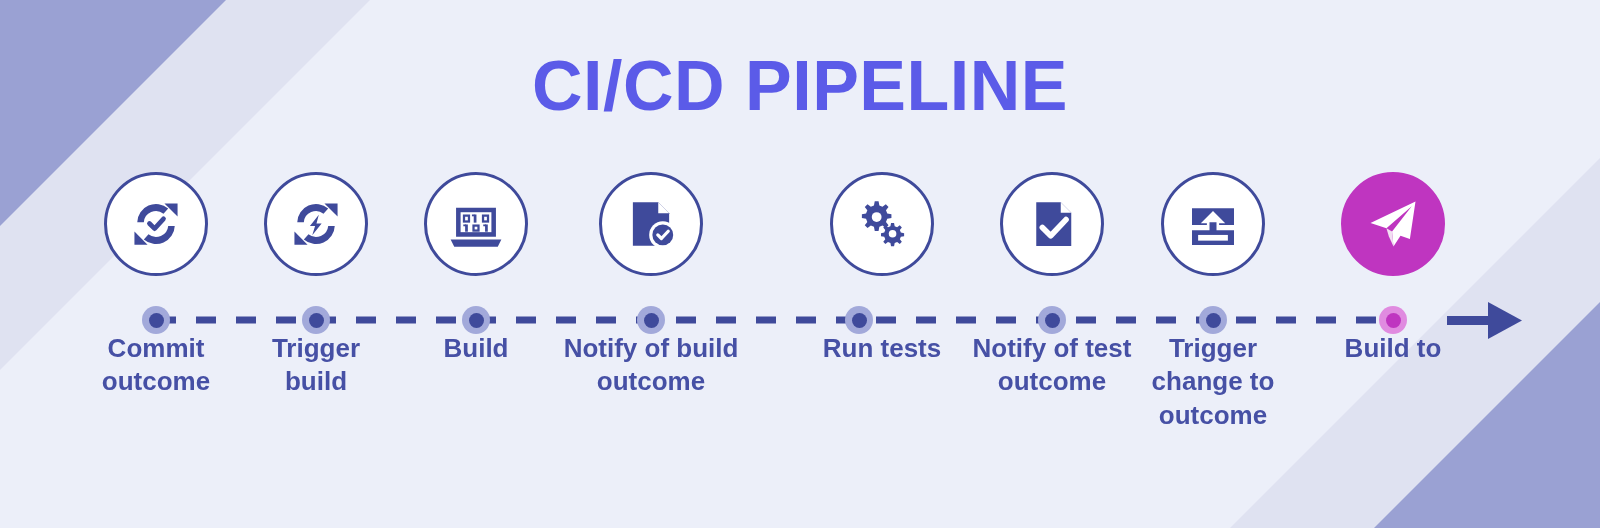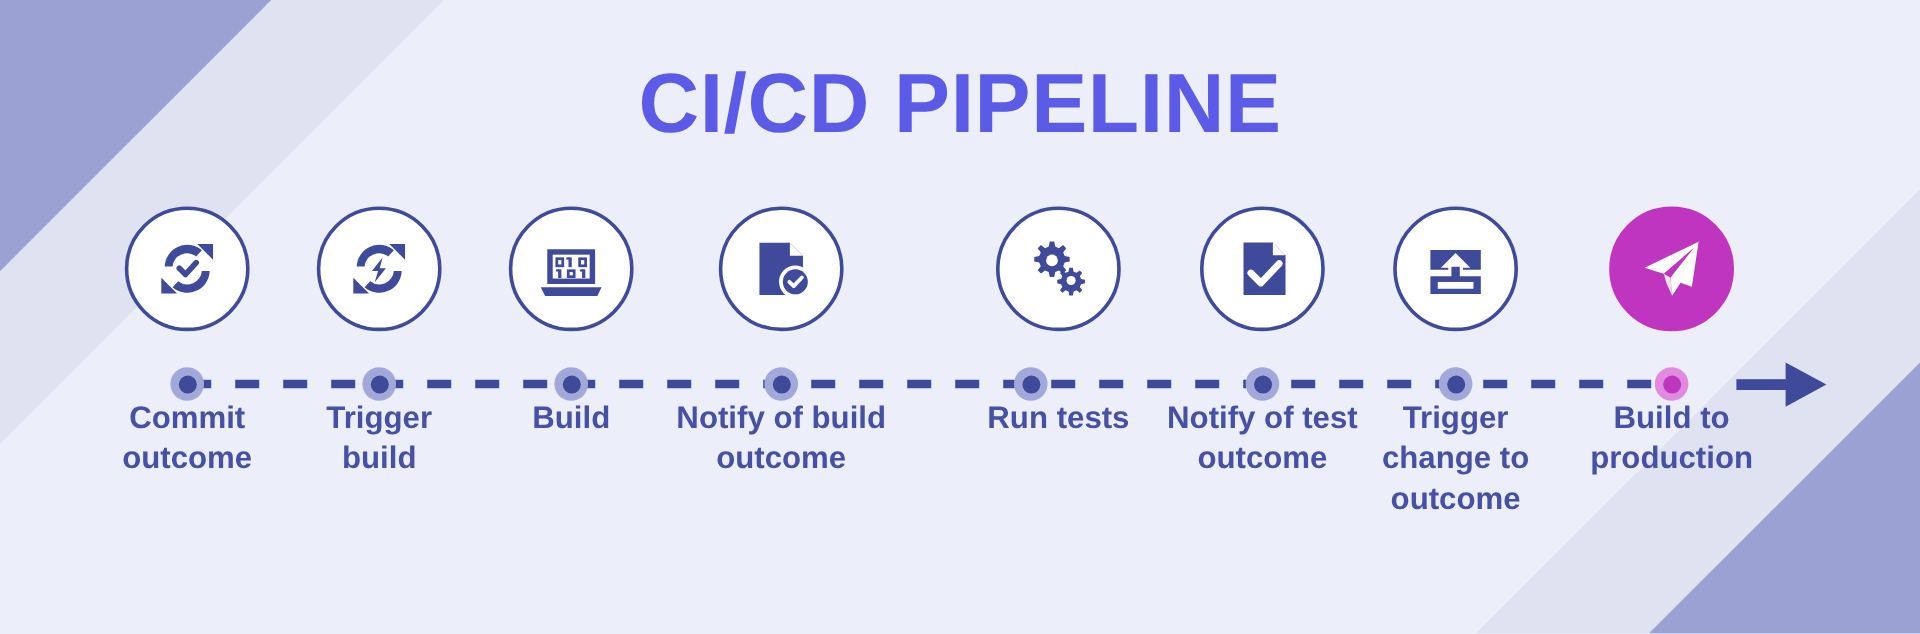--- a/index.html
+++ b/index.html
@@ -267,21 +267,20 @@
 
     <div class="step" style="left:1303px;">
       <div class="icon-circle accent">
         <svg width="60" height="60" viewBox="0 0 64 64">
           <polygon points="56,8 8,31 25,36.5 52,13 31,40 32.5,56 40,44.5 50,48" fill="#FFFFFF"></polygon>
           <polygon points="25,36.5 31,40 32.5,56 27.5,45" fill="#F2DFF2"></polygon>
         </svg>
       </div>
       <div class="step-label">
         <div>Build to</div>
-        <div>production</div>
       </div>
     </div>
 
   </div>
 
   <div class="timeline">
     <svg class="timeline-svg" width="1450" height="48" viewBox="0 0 1450 48">
       <line x1="66" y1="24" x2="1303" y2="24" stroke="#3F4A9B" stroke-width="7" stroke-dasharray="20 20" stroke-linecap="butt"></line>
       <g>
         <rect x="1357" y="20" width="62" height="9" fill="#3F4A9B"></rect>

